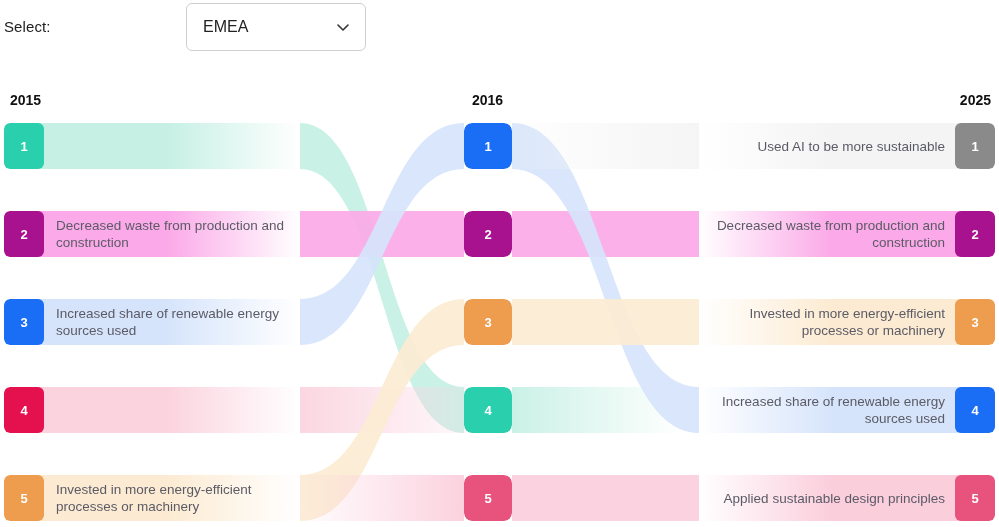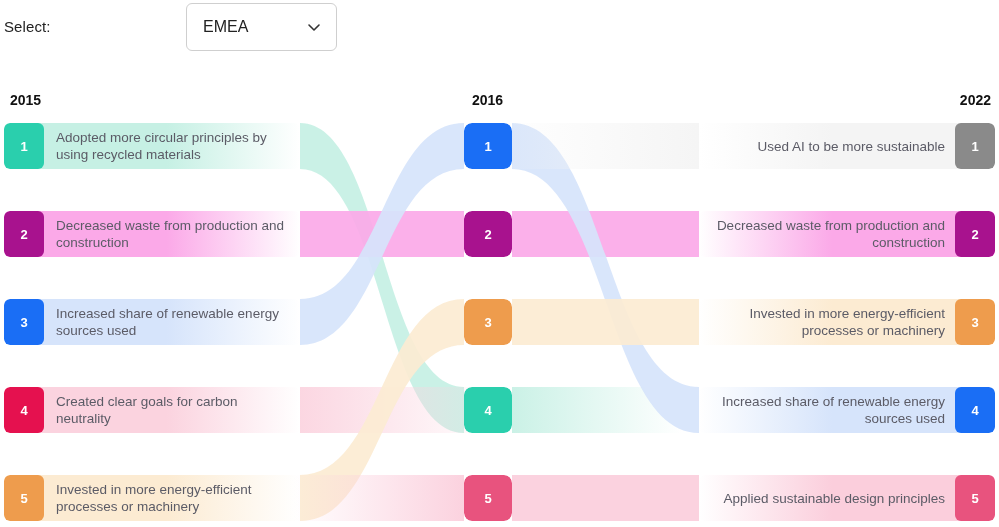--- a/index.html
+++ b/index.html
@@ -13,21 +13,21 @@
   #root { position: relative; width: 999px; height: 527px; background:#fff; }
 
   
   .controls { position:absolute; left:0; top:0; width:999px; height:60px; }
   .select-label {
     position:absolute; left:4px; top:18px;
     font-size:15px; color:#222; letter-spacing:.1px;
   }
   .select-box {
     position:absolute; left:186px; top:3px;
-    width:151px; height:48px;
+    width:180px; height:48px;
     background:#fff; border:1px solid #cfcfcf; border-radius:6px;
     display:flex; align-items:center; justify-content:space-between;
     padding:0 14px 0 16px; cursor:pointer;
   }
   .select-value { font-size:16px; color:#222; }
   .chev { width:16px; height:16px; display:block; }
 
   
   .year {
     position:absolute; top:92px;
@@ -84,21 +84,21 @@
       <span class="chev">
         <svg viewBox="0 0 16 16" width="16" height="16">
           <path d="M3 6 L8 11 L13 6" fill="none" stroke="#333" stroke-width="1.6" stroke-linecap="round" stroke-linejoin="round"></path>
         </svg>
       </span>
     </div>
   </div>
 
   <div class="year y2023">2015</div>
   <div class="year y2024">2016</div>
-  <div class="year y2025">2022</div>
+  <div class="year y2025">2025</div>
 
   <svg id="ribbons" viewBox="0 0 999 527" preserveAspectRatio="none">
       <path d="M 300 123 C 382 123, 382 387, 464 387 L 464 433 C 382 433, 382 169, 300 169 Z" fill="#C6F0E4" fill-opacity="0.92"></path>
       <defs>
         <linearGradient id="g_teal_4_r" x1="0" x2="1" y1="0" y2="0">
           <stop offset="0%" stop-color="#C6F0E4" stop-opacity="0.92"></stop>
           <stop offset="100%" stop-color="#C6F0E4" stop-opacity="0"></stop>
         </linearGradient>
         <linearGradient id="g_crimson_4_r" x1="0" x2="1" y1="0" y2="0">
           <stop offset="0%" stop-color="#FBD3DF" stop-opacity="0.92"></stop>
@@ -122,33 +122,31 @@
       <path d="M 300 475 C 382 475, 382 299, 464 299 L 464 345 C 382 345, 382 521, 300 521 Z" fill="#FCEBD2" fill-opacity="0.92"></path>
       <path d="M 512 299 C 605.5 299, 605.5 299, 699 299 L 699 345 C 605.5 345, 605.5 345, 512 345 Z" fill="#FCEBD2" fill-opacity="0.92"></path>
       <path d="M 512 475 C 605.5 475, 605.5 475, 699 475 L 699 521 C 605.5 521, 605.5 521, 512 521 Z" fill="#FBCEDC" fill-opacity="0.92"></path>
       <rect x="294" y="475" width="170" height="46" fill="url(#g_pink_5_l)"></rect>
       <rect x="499" y="123" width="200" height="46" fill="url(#g_grey_1_l)"></rect>
     </svg>
 
   <div id="bars">
       <div class="bar-left" style="top: 123px; background: linear-gradient(to right, rgb(198, 240, 228) 55%, rgba(198, 240, 228, 0) 100%);">
         <div class="chip" style="background: rgb(42, 207, 173);">1</div>
-        <div class="txt left">Adopted more circular principles by using recycled materials</div>
       </div>
       <div class="bar-left" style="top: 211px; background: linear-gradient(to right, rgb(251, 169, 232) 55%, rgba(251, 169, 232, 0) 100%);">
         <div class="chip" style="background: rgb(168, 18, 142);">2</div>
         <div class="txt left">Decreased waste from production and construction</div>
       </div>
       <div class="bar-left" style="top: 299px; background: linear-gradient(to right, rgb(214, 228, 251) 55%, rgba(214, 228, 251, 0) 100%);">
         <div class="chip" style="background: rgb(26, 110, 245);">3</div>
         <div class="txt left">Increased share of renewable energy sources used</div>
       </div>
       <div class="bar-left" style="top: 387px; background: linear-gradient(to right, rgb(251, 211, 223) 55%, rgba(251, 211, 223, 0) 100%);">
         <div class="chip" style="background: rgb(229, 17, 79);">4</div>
-        <div class="txt left">Created clear goals for carbon neutrality</div>
       </div>
       <div class="bar-left" style="top: 475px; background: linear-gradient(to right, rgb(252, 235, 210) 55%, rgba(252, 235, 210, 0) 100%);">
         <div class="chip" style="background: rgb(238, 156, 77);">5</div>
         <div class="txt left">Invested in more energy-efficient processes or machinery</div>
       </div>
       <div class="bar-mid" style="top: 123px;">
         <div class="chip mid" style="background: rgb(26, 110, 245);">1</div>
       </div>
       <div class="bar-mid" style="top: 211px;">
         <div class="chip mid" style="background: rgb(168, 18, 142);">2</div>

